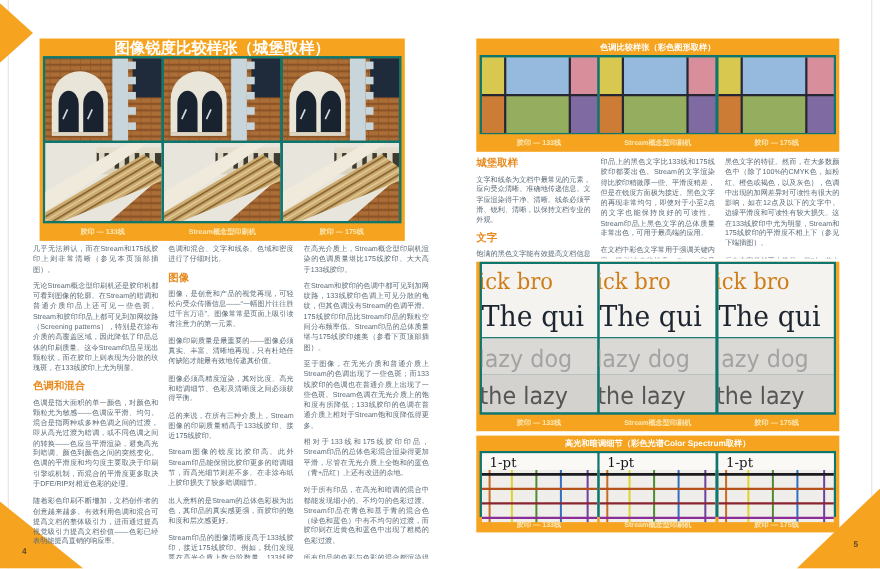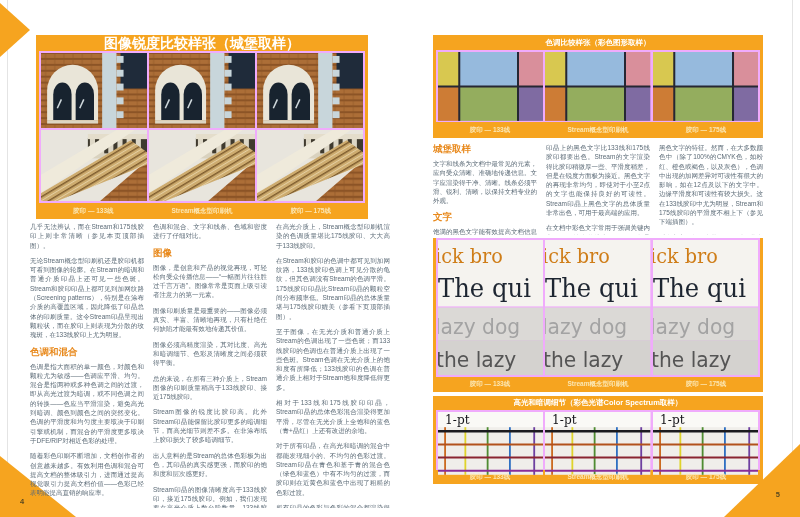--- a/index.html
+++ b/index.html
@@ -5,21 +5,21 @@
   html,body{margin:0;padding:0;}
   body{width:800px;height:517px;background:#ffffff;position:relative;overflow:hidden;
        font-family:"Liberation Sans",sans-serif;}
   .edge{position:absolute;top:0;bottom:0;width:1px;background:#e4e4e4;}
   .tri{position:absolute;background:#F6A41F;}
   .tri .pnum{position:absolute;font-size:7.5px;font-weight:bold;color:#5a491f;}
   
   .panel{position:absolute;background:#F6A41F;padding:0 3px 0 3px;display:flex;flex-direction:column;box-sizing:border-box;}
   .panel-head{flex:0 0 16px;line-height:16px;text-align:center;color:#ffffff;font-size:14px;font-weight:bold;white-space:nowrap;overflow:hidden;}
   .panel-head.small{font-size:7.5px;flex-basis:15px;line-height:15px;text-align:center;}
-  .panel-body{flex:1;background:#f0abfc;padding:2px;display:grid;grid-template-columns:repeat(3,1fr);gap:2px;min-height:0;}
+  .panel-body{flex:1;background:#0f766e;padding:2px;display:grid;grid-template-columns:repeat(3,1fr);gap:2px;min-height:0;}
   .panel-foot{flex:0 0 16px;display:flex;align-items:center;}
   .panel-foot span{flex:1;text-align:center;color:#FBE7B4;font-size:6.5px;font-weight:bold;white-space:nowrap;}
   .img-col{display:flex;flex-direction:column;gap:2px;min-height:0;}
   .img{min-height:0;overflow:hidden;}
   .img svg{display:block;width:100%;height:100%;}
   .cell svg{display:block;width:100%;height:100%;}
   
   .textcols{position:absolute;display:flex;gap:9px;overflow:hidden;}
   .tcol{flex:1;font-size:6.5px;line-height:9.3px;color:#5C6B77;text-align:justify;overflow:hidden;}
   .tcol p{margin:0 0 6px 0;}

